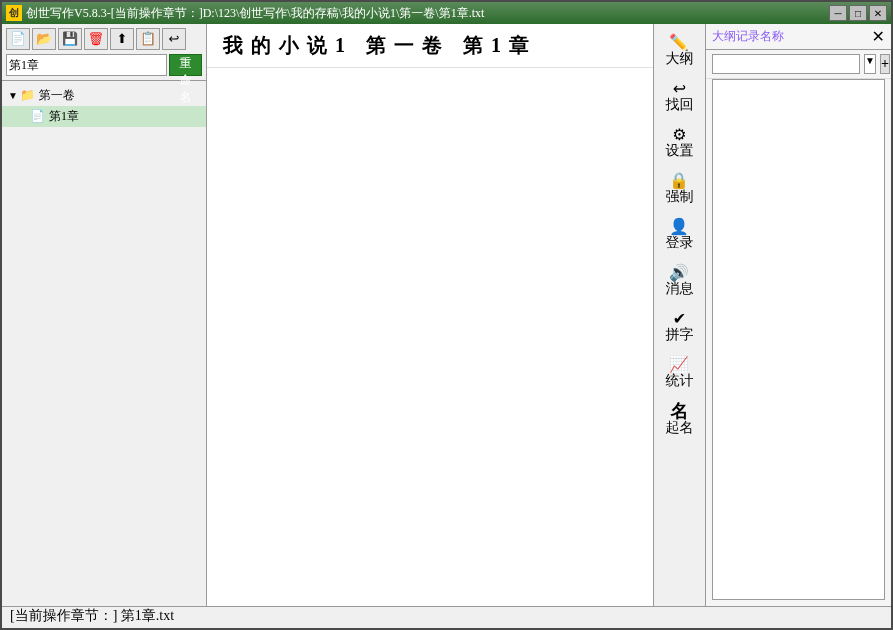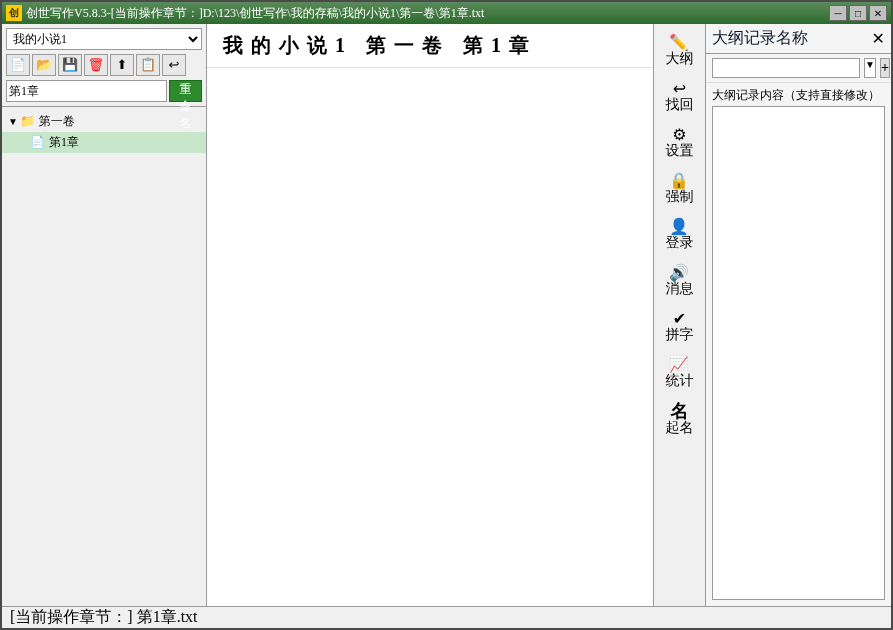--- a/index.html
+++ b/index.html
@@ -246,23 +246,23 @@
       flex-shrink: 0;
     }
     .right-panel-header {
       display: flex;
       align-items: center;
       justify-content: space-between;
       padding: 4px 6px;
       border-bottom: 1px solid #999;
     }
     .right-panel-title {
-      font-size: 16px;
-      font-family: 'SimSun', serif;
-      color: #0f172a;
+      font-size: 12px;
+      font-family: 'SimSun', serif;
+      color: #8b5cf6;
     }
     .right-panel-close {
       font-size: 16px;
       cursor: pointer;
       color: #000;
       line-height: 1;
     }
 
     .outline-name-row {
       display: flex;
@@ -316,23 +316,23 @@
       font-family: 'SimSun', serif;
       padding: 2px;
     }
 
     
     .status-bar {
       height: 22px;
       background: #f0f0f0;
       border-top: 1px solid #999;
       display: flex;
-      align-items: flex-end;
+      align-items: flex-start;
       padding: 0 8px;
-      font-size: 16px;
+      font-size: 14px;
       font-family: 'SimSun', serif;
       color: #000;
     }
   </style>
 </head>
 <body>
 
 <div class="window">
 
   <div class="title-bar">
@@ -344,25 +344,20 @@
       <div class="title-btn">─</div>
       <div class="title-btn">□</div>
       <div class="title-btn close">✕</div>
     </div>
   </div>
 
   <div class="main-area">
 
     <div class="sidebar">
       <div class="sidebar-top">
-        <div class="novel-select-row">
-          <select class="novel-select">
-            <option>我的小说1</option>
-          </select>
-        </div>
         <div class="toolbar-row">
           <div class="toolbar-btn" title="新建">📄</div>
           <div class="toolbar-btn" title="打开">📂</div>
           <div class="toolbar-btn" title="保存">💾</div>
           <div class="toolbar-btn" title="删除" style="color:red;">🗑</div>
           <div class="toolbar-btn" title="上移">⬆</div>
           <div class="toolbar-btn" title="复制">📋</div>
           <div class="toolbar-btn" title="撤销">↩</div>
         </div>
         <div class="chapter-row">
@@ -430,21 +425,20 @@
     <div class="right-panel">
       <div class="right-panel-header">
         <span class="right-panel-title">大纲记录名称</span>
         <span class="right-panel-close">✕</span>
       </div>
       <div class="outline-name-row">
         <input class="outline-name-input" type="text" value="" style="">
         <div class="outline-name-select">▼</div>
         <div class="outline-add-btn">+</div>
       </div>
-      <div class="outline-content-label">大纲记录内容（支持直接修改）</div>
       <div class="outline-content-area" contenteditable="true" style=""></div>
     </div>
   </div>
 
   <div class="status-bar">
     <span>[当前操作章节：] 第1章.txt</span>
   </div>
 </div>
 
 </body></html>

